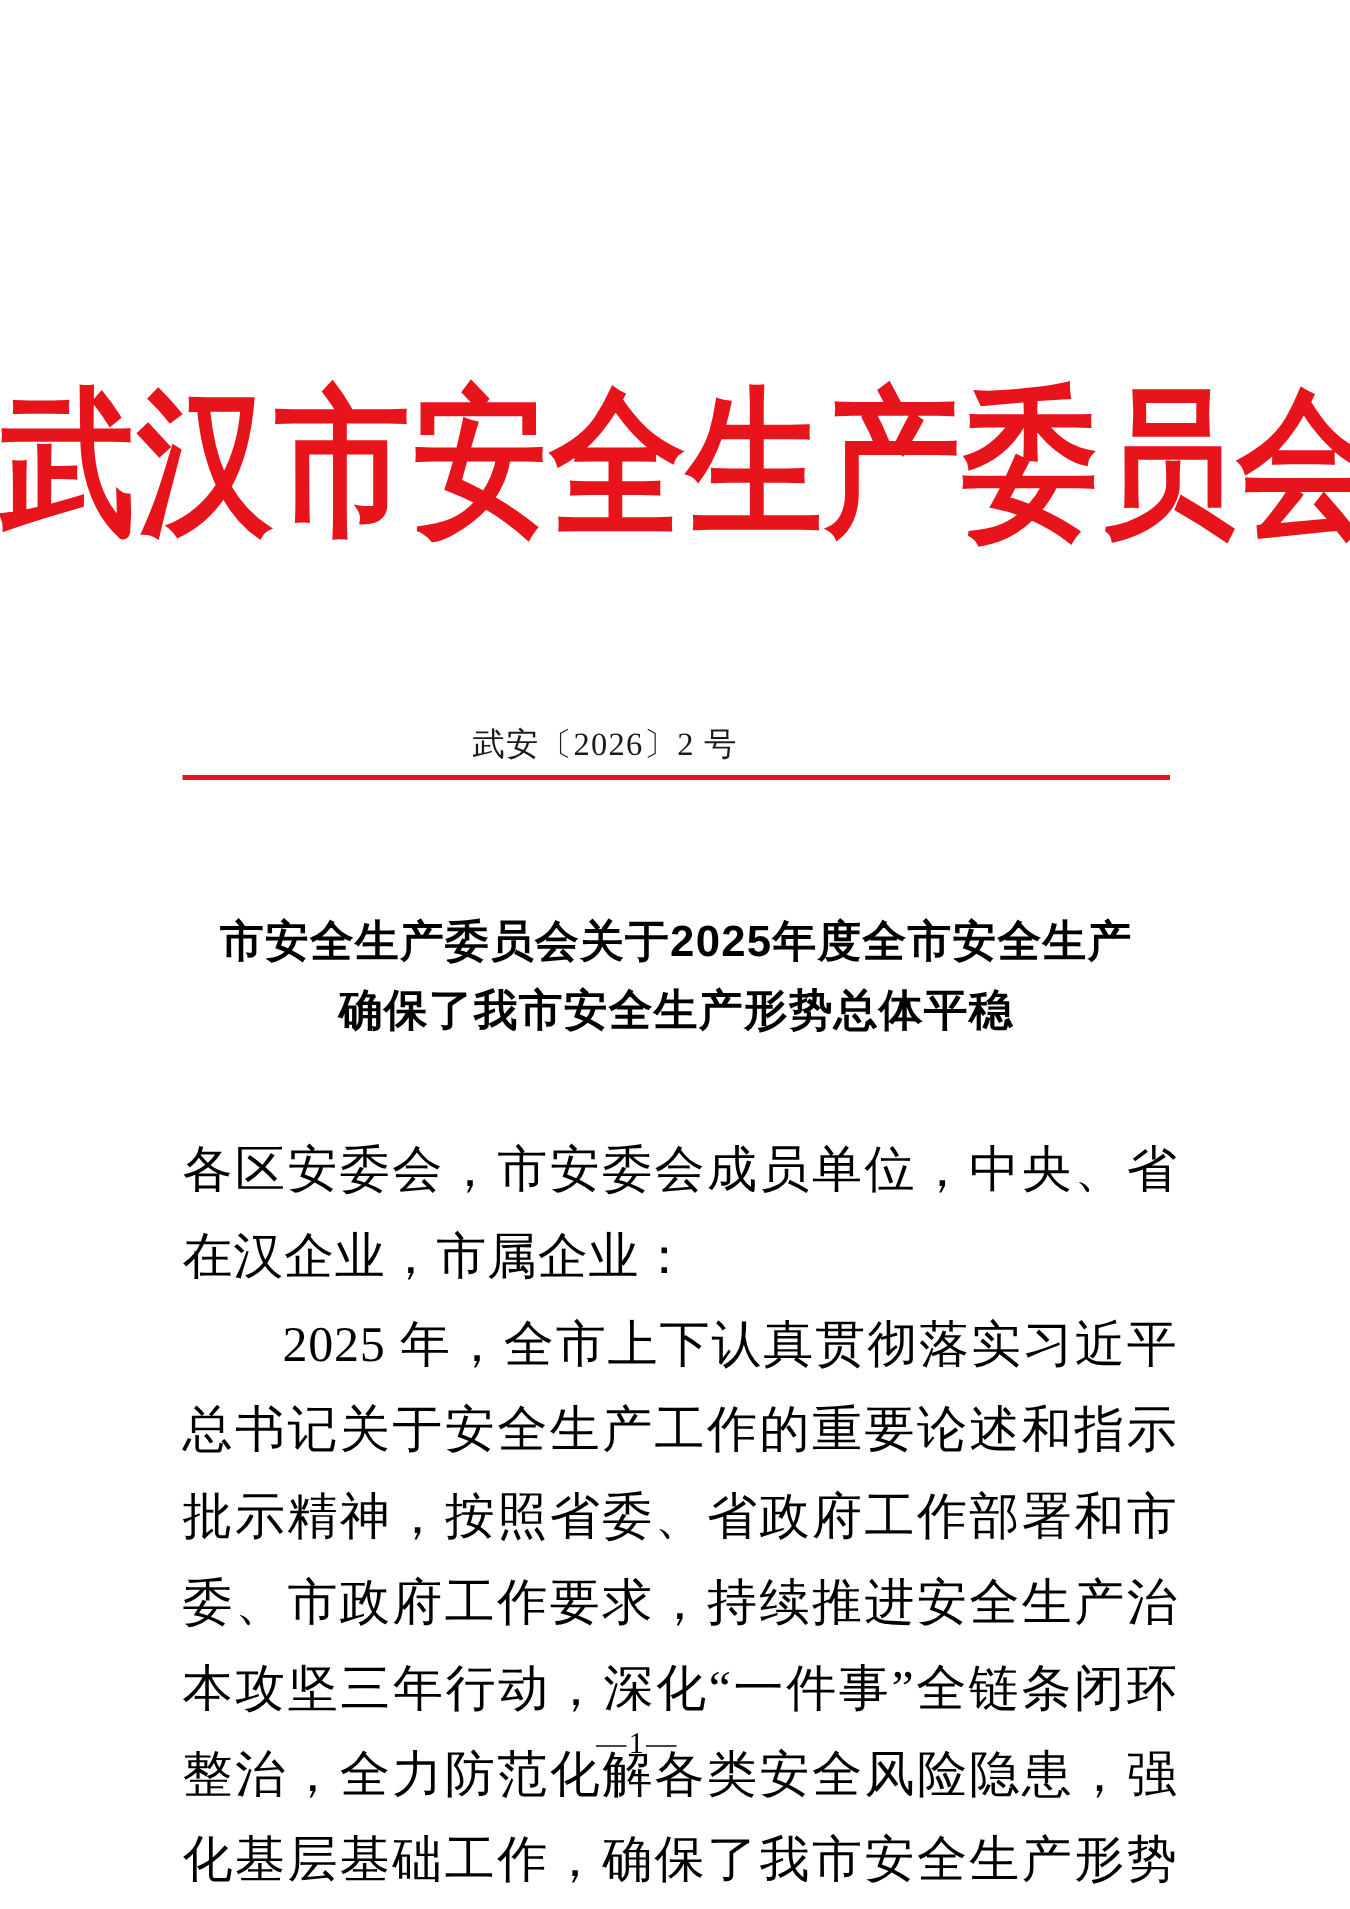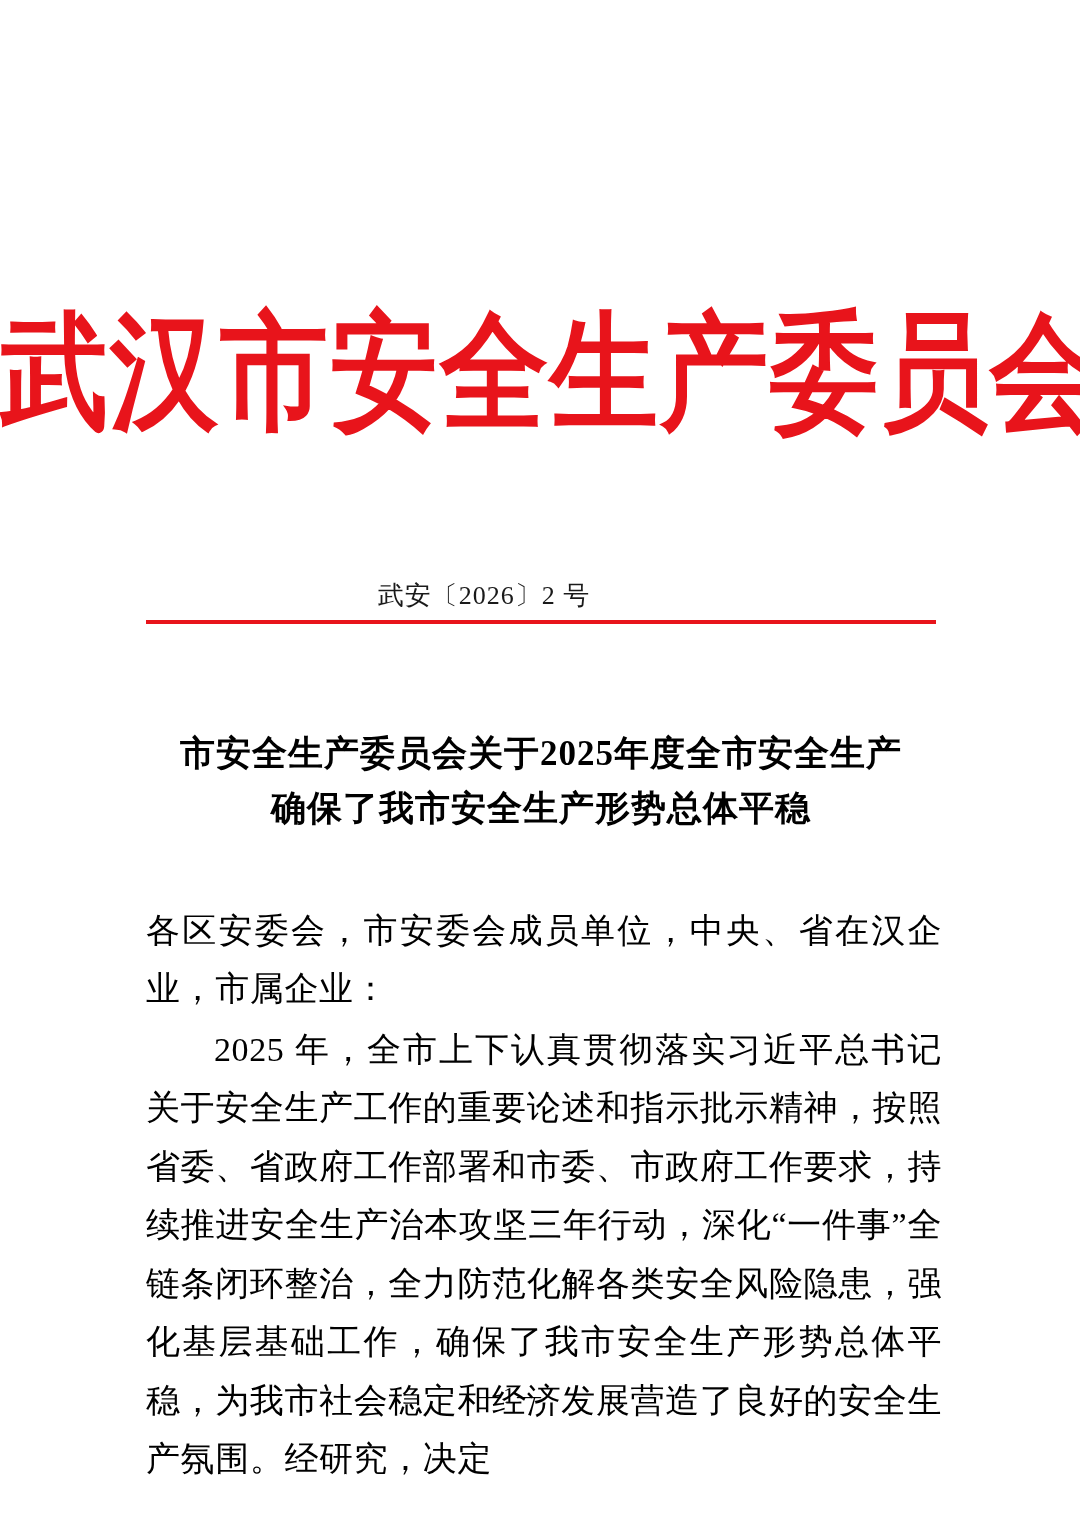--- a/index.html
+++ b/index.html
@@ -65,38 +65,38 @@
     background: #e8141b;
   }
 
   
   .doc-title {
     position: absolute;
     top: 726px;
     left: 146px;
     width: 790px;
     text-align: center;
-    font-family: Liberation Serif, serif;
+    font-family: Liberation Sans, sans-serif;
     font-weight: bold;
     font-size: 35px;
     line-height: 1.58;
     letter-spacing: 1px;
     color: #000;
   }
 
   
   .body-block {
     position: absolute;
     top: 902px;
     left: 146px;
     width: 796px;
   }
   .body-block p {
     margin: 0 0 2px 0;
-    font-size: 34px;
+    font-size: 40px;
     line-height: 1.72;
     letter-spacing: 0.6px;
     text-align: justify;
     text-justify: inter-ideograph;
     color: #000;
   }
   .indent {
     text-indent: 2em;
   }
 

